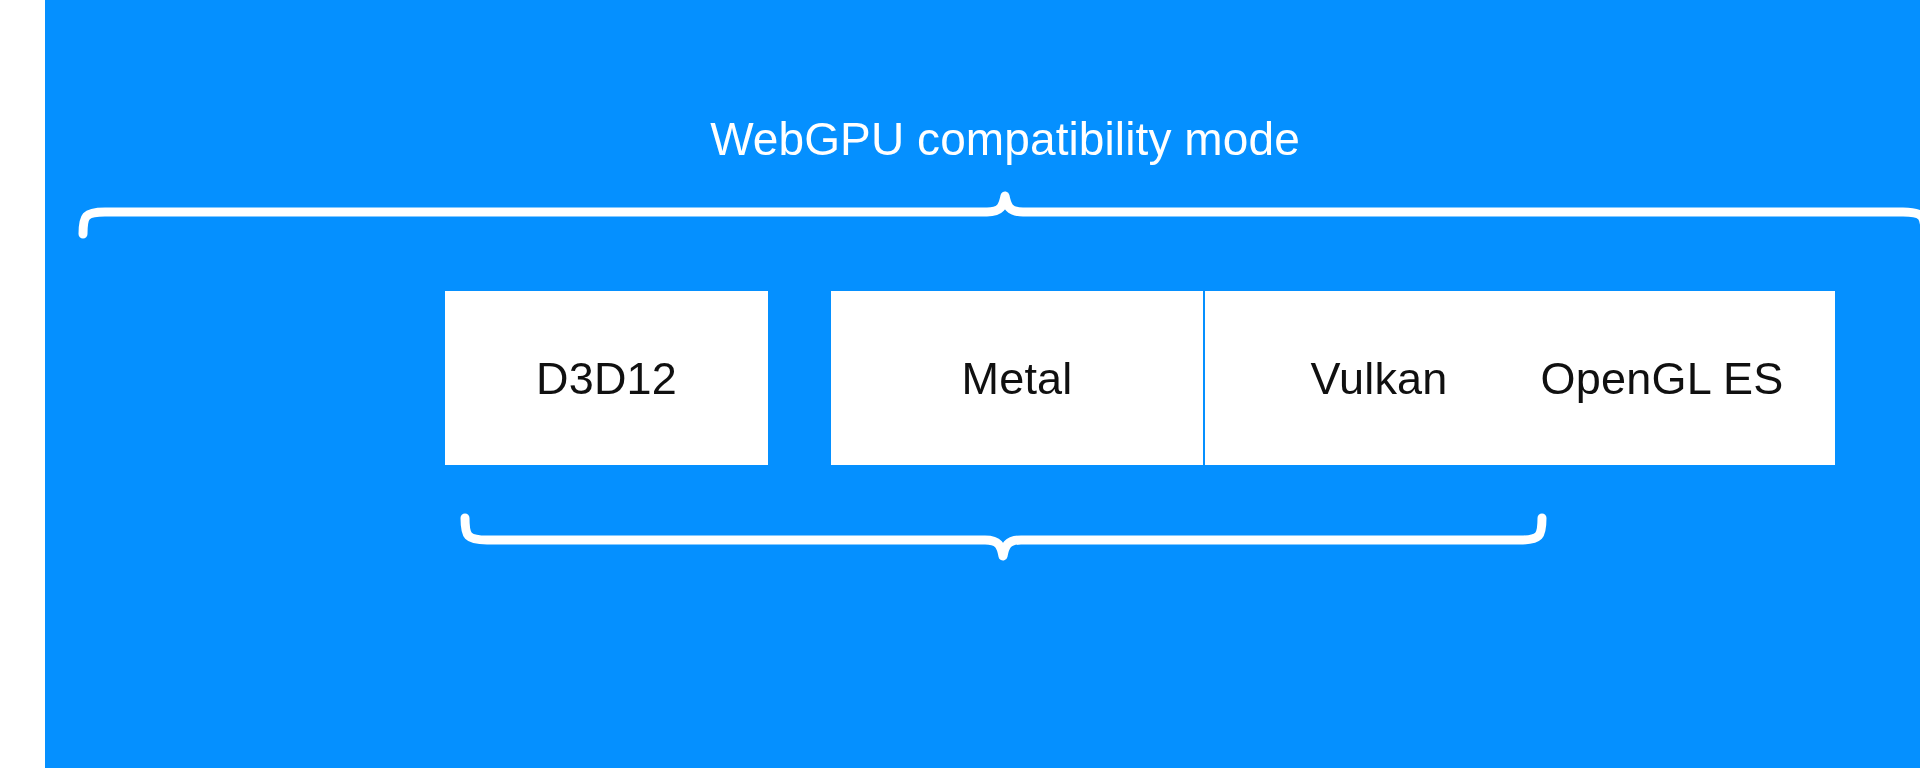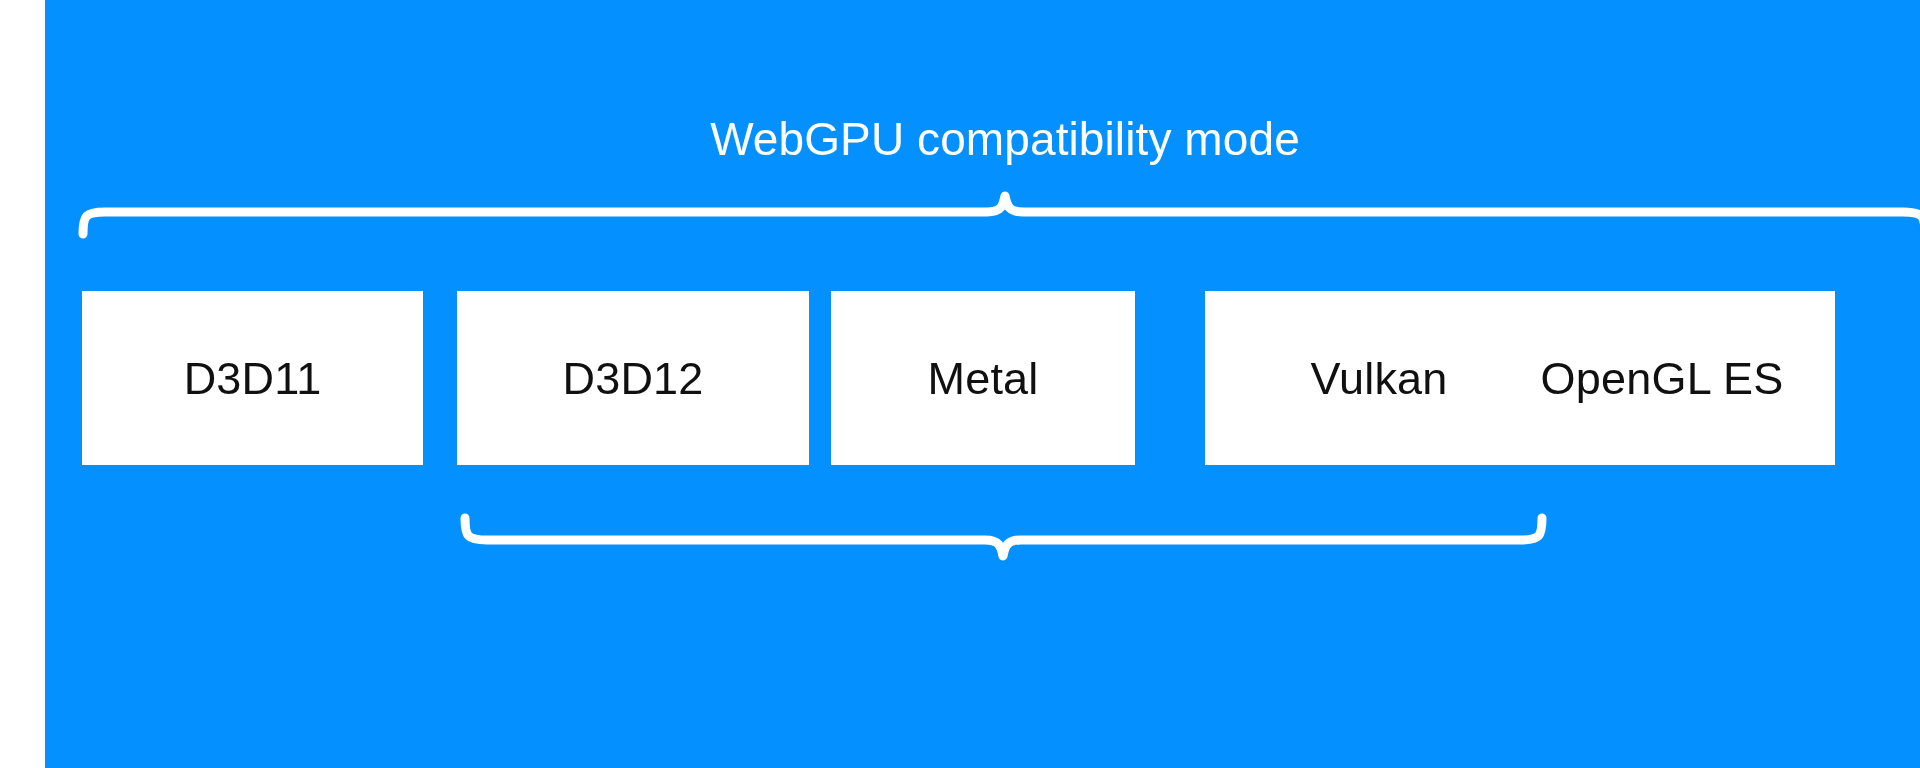--- a/index.html
+++ b/index.html
@@ -101,22 +101,22 @@
     font-size: 45px;
     font-weight: 400;
     line-height: 1;
     letter-spacing: 0.2px;
     white-space: nowrap;
     user-select: none;
   }
 
   
   #api-box-0 { left: 37px;   width: 341px; }
-  #api-box-1 { left: 412px;  width: 352px; }
-  #api-box-2 { left: 786px;  width: 304px; }
+  #api-box-1 { left: 400px;  width: 323px; }
+  #api-box-2 { left: 786px;  width: 372px; }
   #api-box-3 { left: 1160px; width: 348px; }
   #api-box-4 { left: 1444px; width: 346px; }
 </style>
 </head>
 <body>
 
 <div id="diagram-root" style="background: rgb(5, 144, 255); margin-left: 45px;">
 
   <div class="brace-label" id="top-brace-label">WebGPU compatibility mode</div>
 
@@ -125,23 +125,20 @@
              C 8 38, 10 34, 30 34
              L 912 34
              C 926 34, 928 28, 930 18
              C 932 28, 934 34, 948 34
              L 1828 34
              C 1848 34, 1850 38, 1850 56"></path>
   </svg>
 
   <div id="api-boxes">
 
-    <div class="api-box" id="api-box-0">
-      <span class="api-box-label">D3D11</span>
-    </div>
 
     <div class="api-box" id="api-box-1">
       <span class="api-box-label">D3D12</span>
     </div>
 
     <div class="api-box" id="api-box-2">
       <span class="api-box-label">Metal</span>
     </div>
 
     <div class="api-box" id="api-box-3">

